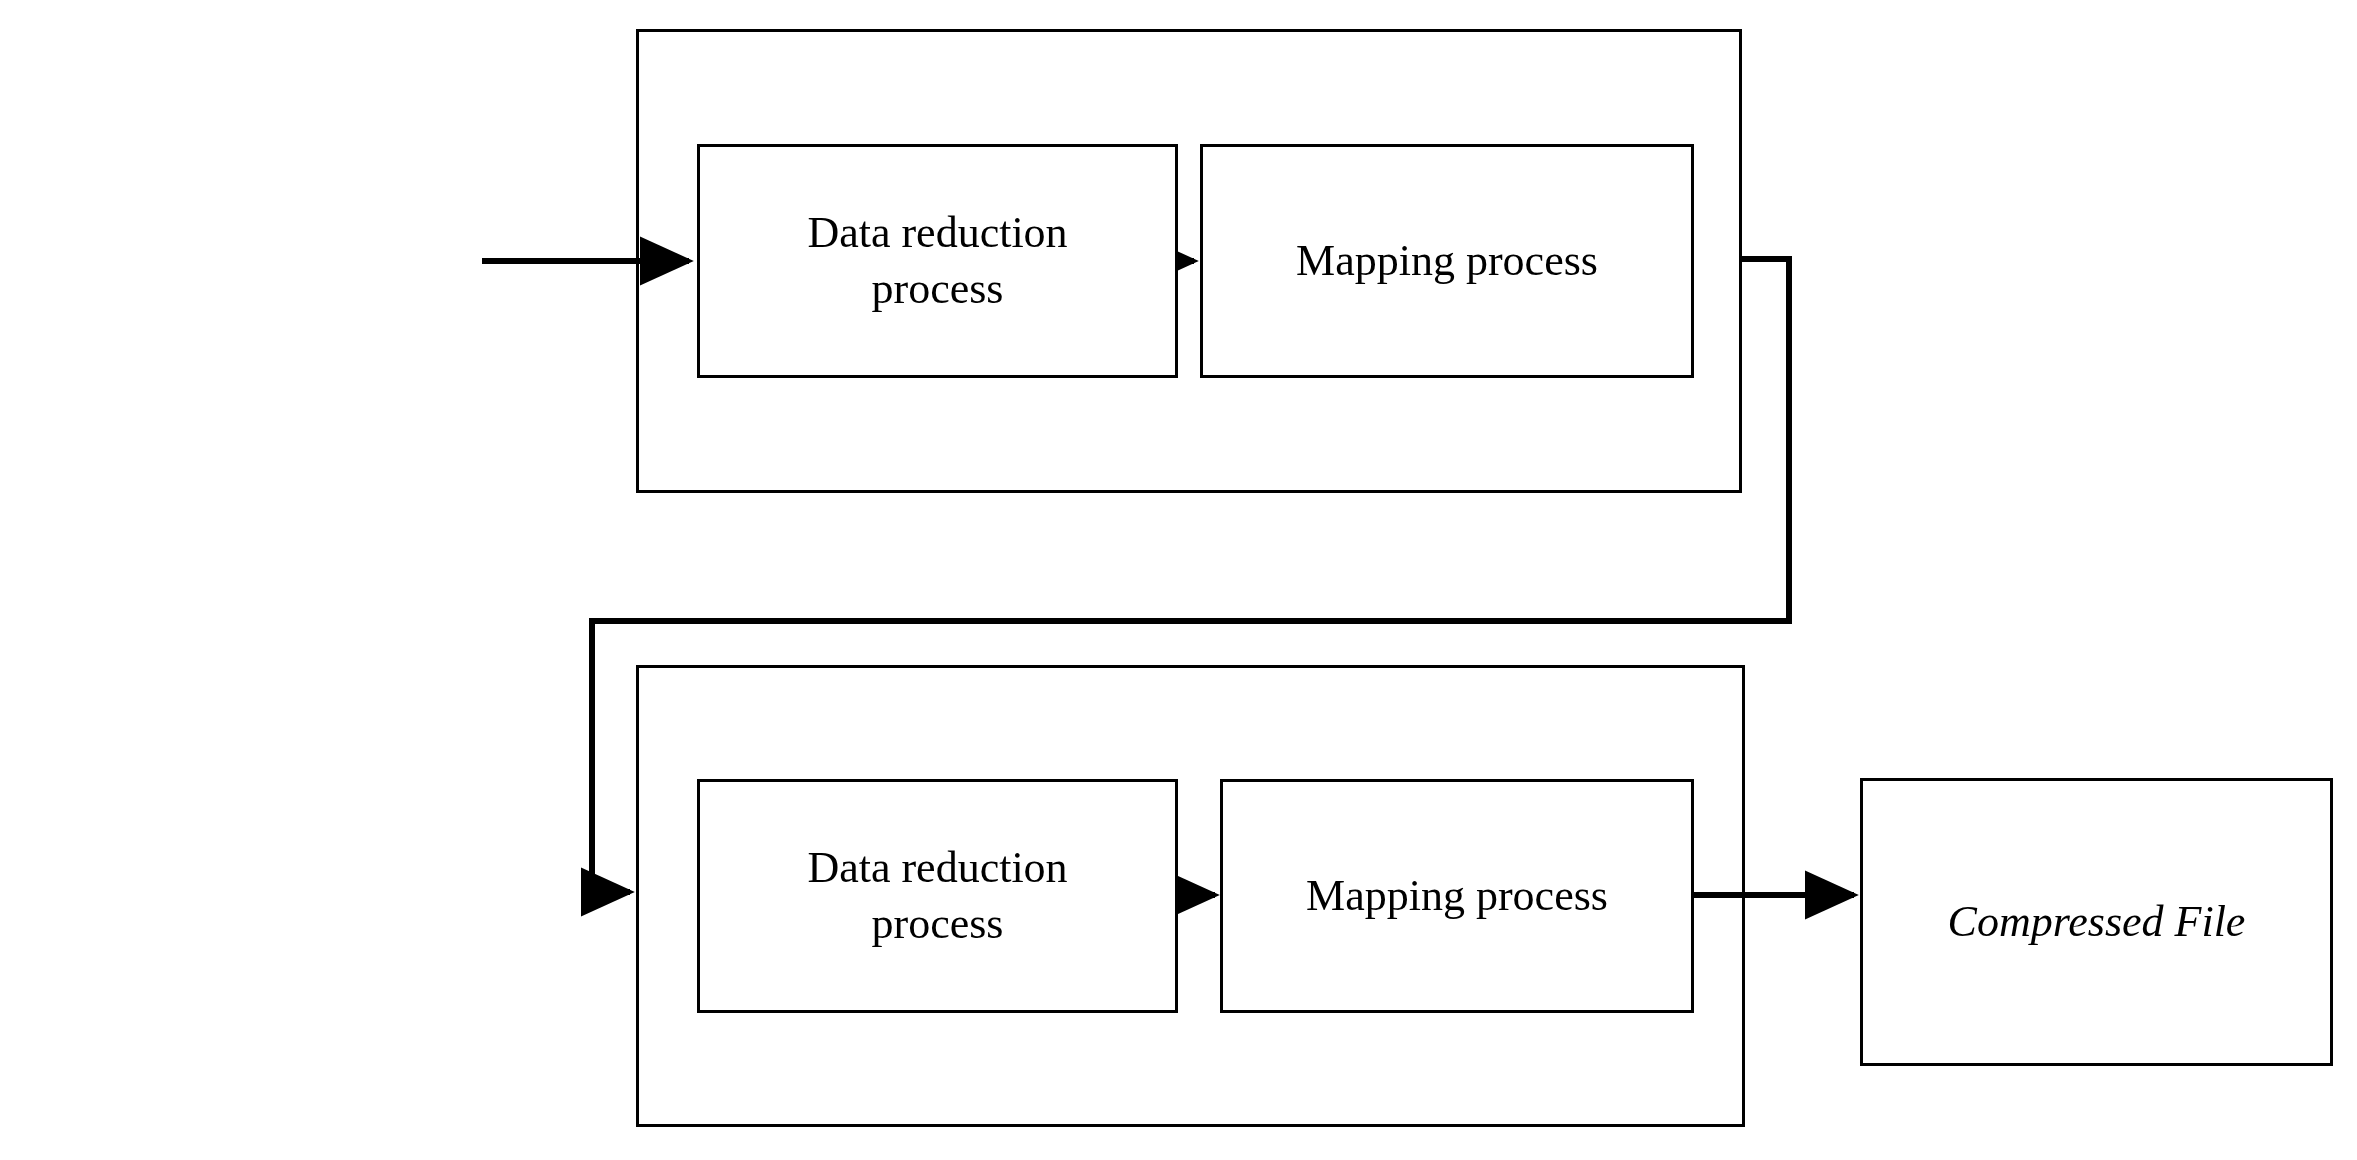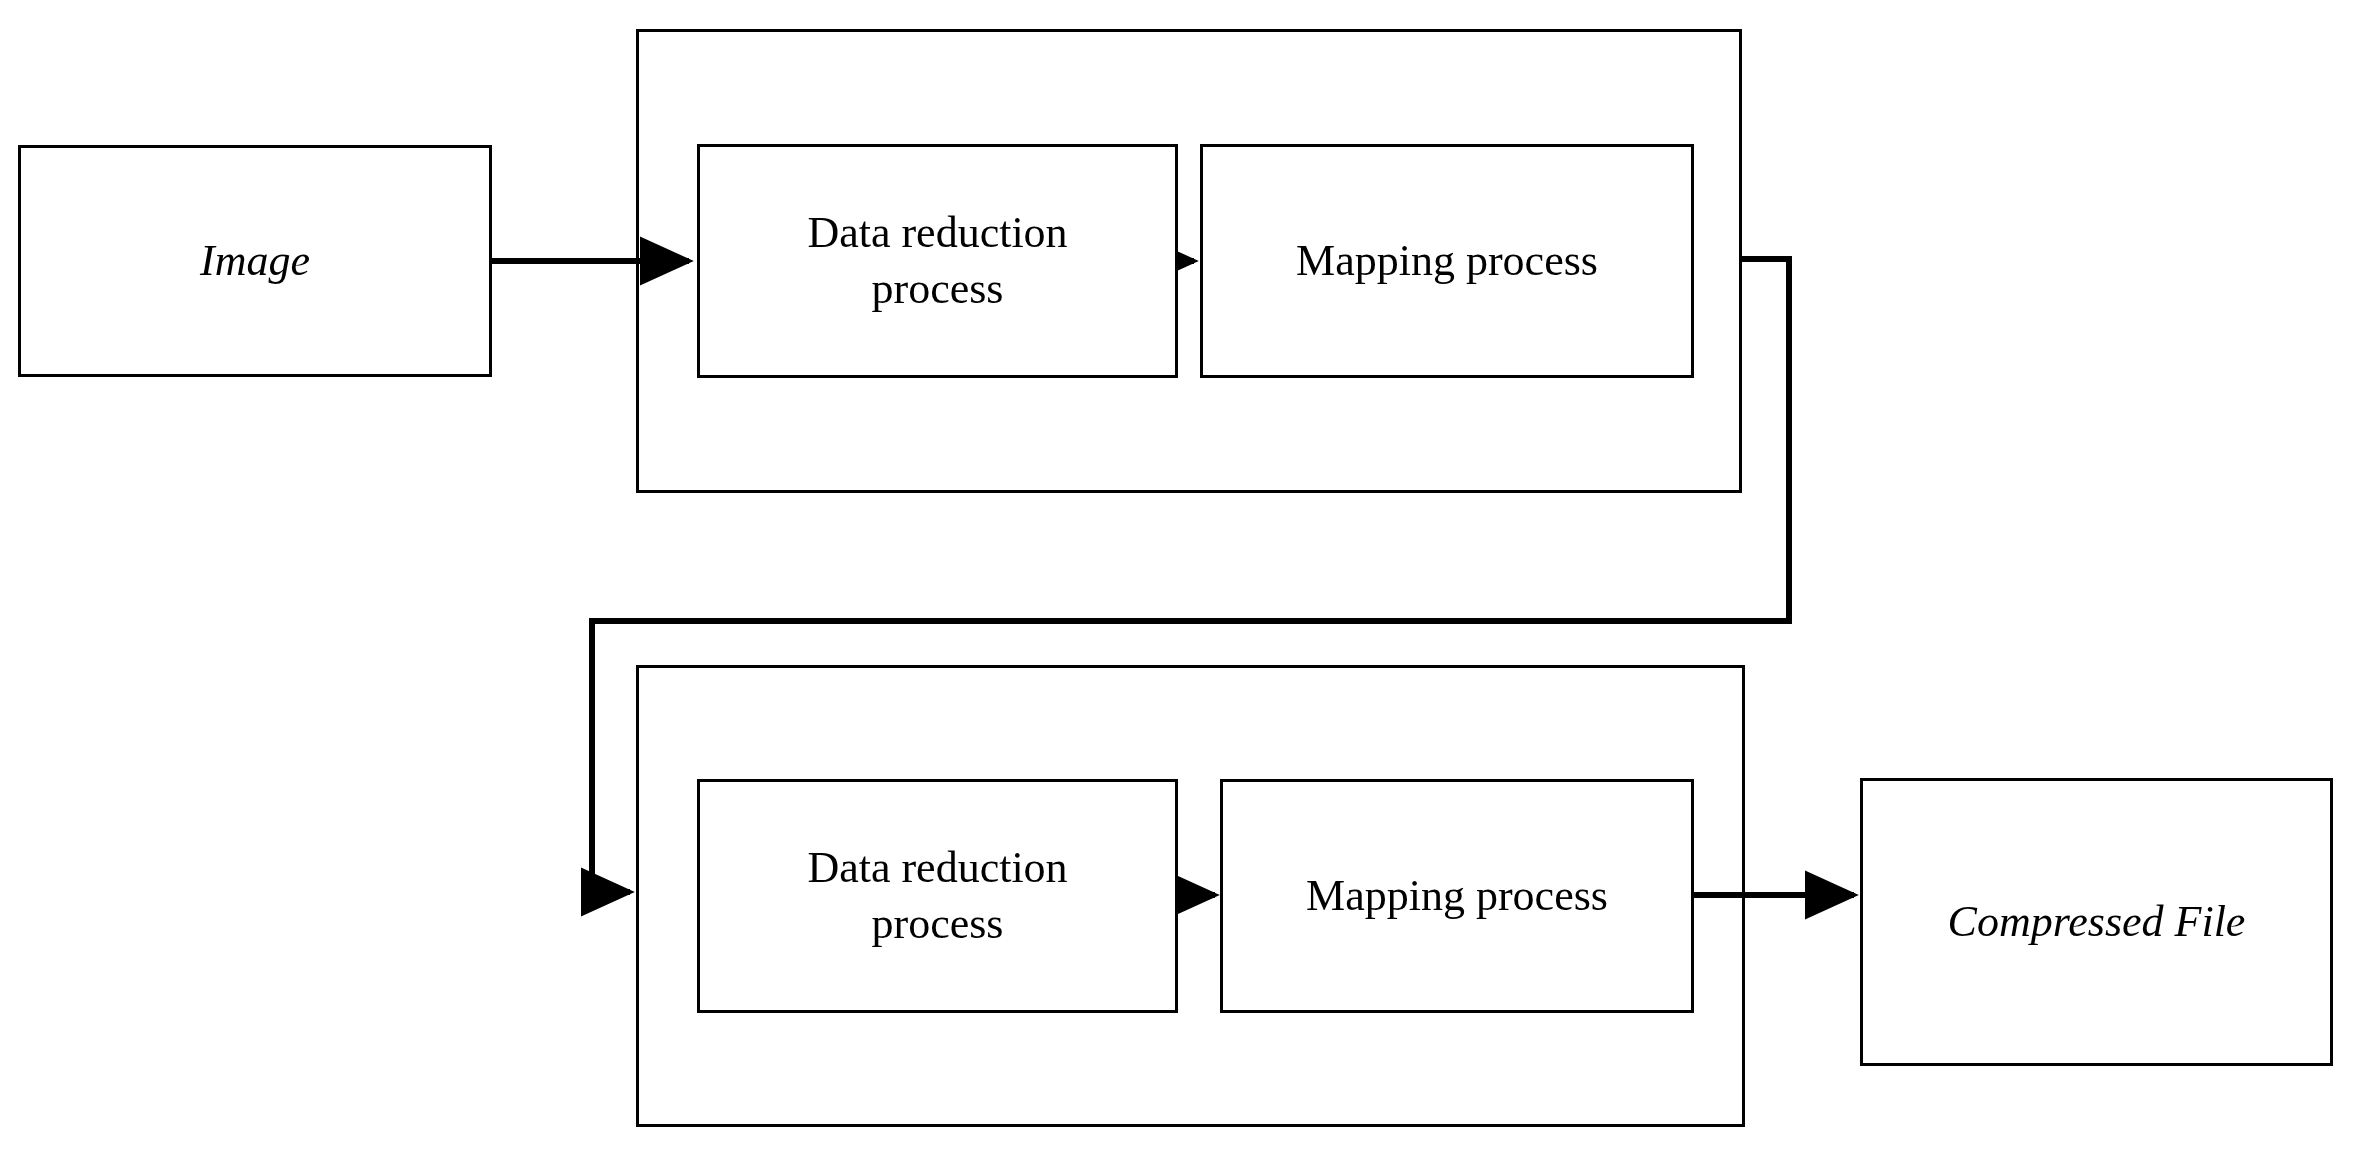--- a/index.html
+++ b/index.html
@@ -72,23 +72,20 @@
 
     <line x1="1178" y1="895" x2="1215" y2="895" stroke="#000000" stroke-width="6" marker-end="url(#arrowhead)"></line>
 
     <line x1="1694" y1="895" x2="1854" y2="895" stroke="#000000" stroke-width="6" marker-end="url(#arrowhead)"></line>
   </svg>
 
   <div class="group-box" style="left:636px; top:29px; width:1106px; height:464px;"></div>
 
   <div class="group-box" style="left:636px; top:665px; width:1109px; height:462px;"></div>
 
-  <div class="node-box" style="left:18px; top:145px; width:474px; height:232px;">
-    <span class="node-label italic">Image</span>
-  </div>
 
   <div class="node-box" style="left:697px; top:144px; width:481px; height:234px;">
     <span class="node-label">Data reduction
 process</span>
   </div>
 
   <div class="node-box" style="left:1200px; top:144px; width:494px; height:234px;">
     <span class="node-label">Mapping process</span>
   </div>
 

